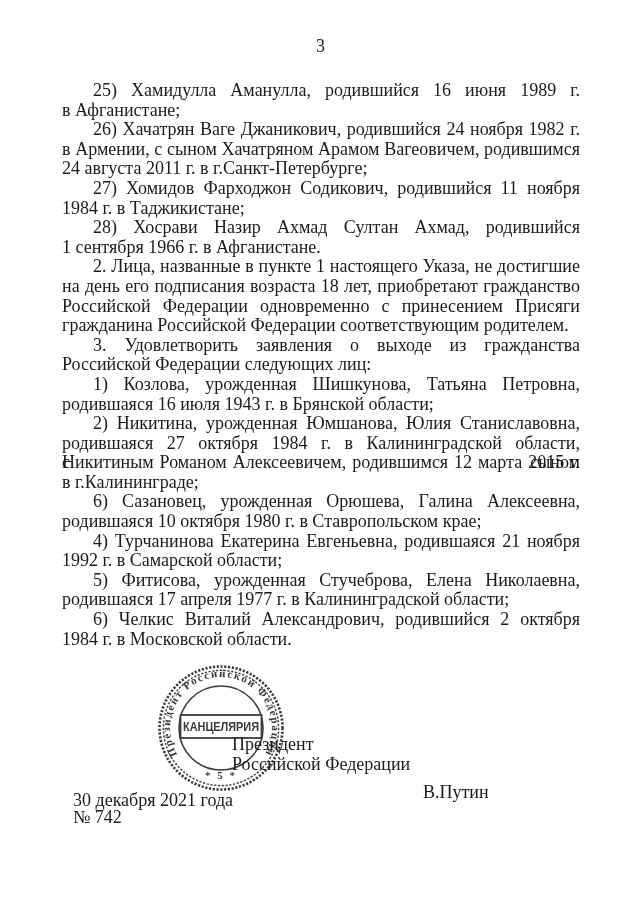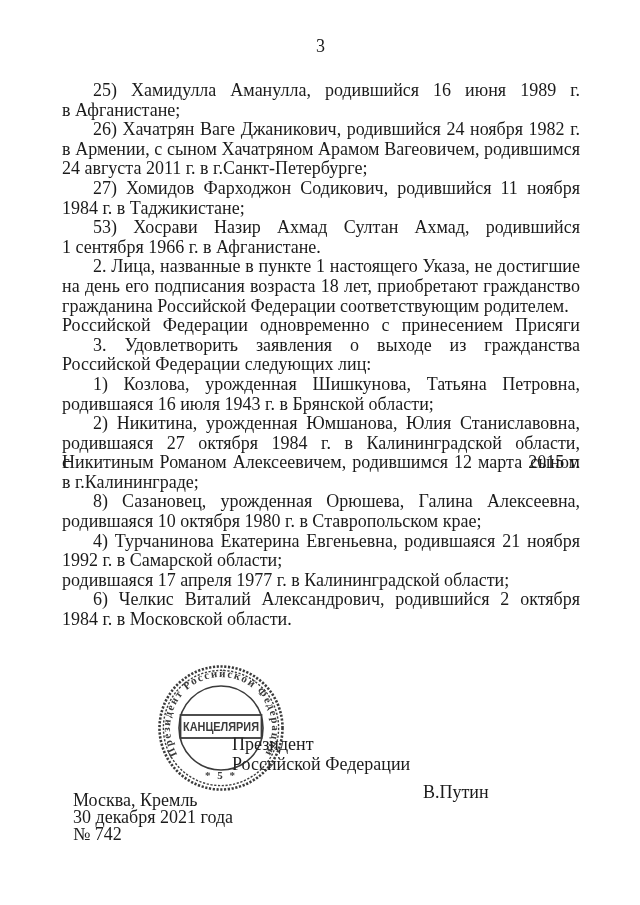--- a/index.html
+++ b/index.html
@@ -73,52 +73,53 @@
       <div class="para">
         <div class="tline first">26) Хачатрян Ваге Джаникович, родившийся 24&nbsp;ноября 1982&nbsp;г.</div>
         <div class="tline">в&nbsp;Армении, с&nbsp;сыном  Хачатряном Арамом Вагеовичем, родившимся</div>
         <div class="tline lastln">24&nbsp;августа 2011&nbsp;г. в&nbsp;г.Санкт-Петербурге;</div>
       </div>
       <div class="para">
         <div class="tline first">27) Хомидов Фарходжон Содикович, родившийся 11&nbsp;ноября</div>
         <div class="tline lastln">1984&nbsp;г. в&nbsp;Таджикистане;</div>
       </div>
       <div class="para">
-        <div class="tline first">53) Хосрави Назир Ахмад Султан Ахмад, родившийся</div>
+        <div class="tline first">28) Хосрави Назир Ахмад Султан Ахмад, родившийся</div>
         <div class="tline lastln">1&nbsp;сентября 1966&nbsp;г. в&nbsp;Афганистане.</div>
       </div>
       <div class="para">
         <div class="tline first">2. Лица, названные в&nbsp;пункте 1 настоящего Указа, не достигшие</div>
         <div class="tline">на день его подписания возраста 18&nbsp;лет, приобретают гражданство</div>
+        <div class="tline">Российской Федерации одновременно с&nbsp;принесением Присяги</div>
         <div class="tline lastln">гражданина Российской Федерации соответствующим родителем.</div>
-        <div class="tline">Российской Федерации одновременно с&nbsp;принесением Присяги</div>
       </div>
       <div class="para">
         <div class="tline first">3. Удовлетворить заявления о выходе из гражданства</div>
         <div class="tline lastln">Российской Федерации следующих лиц:</div>
       </div>
       <div class="para">
         <div class="tline first">1) Козлова, урожденная Шишкунова, Татьяна Петровна,</div>
         <div class="tline lastln">родившаяся 16&nbsp;июля 1943&nbsp;г. в&nbsp;Брянской области;</div>
       </div>
       <div class="para">
         <div class="tline first">2) Никитина, урожденная Юмшанова, Юлия Станиславовна,</div>
         <div class="tline">родившаяся 27&nbsp;октября 1984&nbsp;г. в&nbsp;Калининградской области, с&nbsp;сыном</div>
         <div class="tline">Никитиным Романом Алексеевичем, родившимся 12&nbsp;марта  2015&nbsp;г.</div>
         <div class="tline lastln">в&nbsp;г.Калининграде;</div>
       </div>
       <div class="para">
-        <div class="tline first">8) Сазановец, урожденная Орюшева, Галина Алексеевна,</div>
+        <div class="tline first">6) Сазановец, урожденная Орюшева, Галина Алексеевна,</div>
         <div class="tline lastln">родившаяся 10&nbsp;октября 1980&nbsp;г. в&nbsp;Ставропольском крае;</div>
       </div>
       <div class="para">
         <div class="tline first">4) Турчанинова Екатерина Евгеньевна, родившаяся 21&nbsp;ноября</div>
         <div class="tline lastln">1992&nbsp;г. в&nbsp;Самарской области;</div>
       </div>
       <div class="para">
+        <div class="tline first">5) Фитисова, урожденная Стучеброва, Елена Николаевна,</div>
         <div class="tline lastln">родившаяся 17&nbsp;апреля 1977&nbsp;г. в&nbsp;Калининградской области;</div>
       </div>
       <div class="para">
         <div class="tline first">6) Челкис Виталий Александрович, родившийся 2&nbsp;октября</div>
         <div class="tline lastln">1984&nbsp;г. в&nbsp;Московской области.</div>
       </div>
     </div>
 
   <div class="sig-title1">Президент</div>
   <div class="sig-title2">Российской Федерации</div>
@@ -133,18 +134,17 @@
     <circle cx="64" cy="64" r="42" fill="none" stroke="#262626" stroke-width="1.6"></circle>
     <text font-size="11" font-weight="bold" letter-spacing="1.5" fill="#262626">
       <textPath href="#ringArc" startOffset="50%" text-anchor="middle">Президент Российской Федерации</textPath>
     </text>
     <rect x="23.5" y="51" width="81" height="23" fill="#ffffff" stroke="#262626" stroke-width="1.8"></rect>
     <text class="center-label" x="64" y="67" text-anchor="middle" font-size="12.6" font-weight="bold" textLength="76" lengthAdjust="spacingAndGlyphs" fill="#262626">КАНЦЕЛЯРИЯ</text>
     <text x="64" y="114.5" text-anchor="middle" font-size="11" font-weight="bold" letter-spacing="2" fill="#262626">* 5 *</text>
   </svg>
 
   <div class="footer">
-    <div>Москва, Кремль</div>
     <div>30 декабря 2021 года</div>
     <div>№ 742</div>
   </div>
 
 </div>
 
 </body></html>

